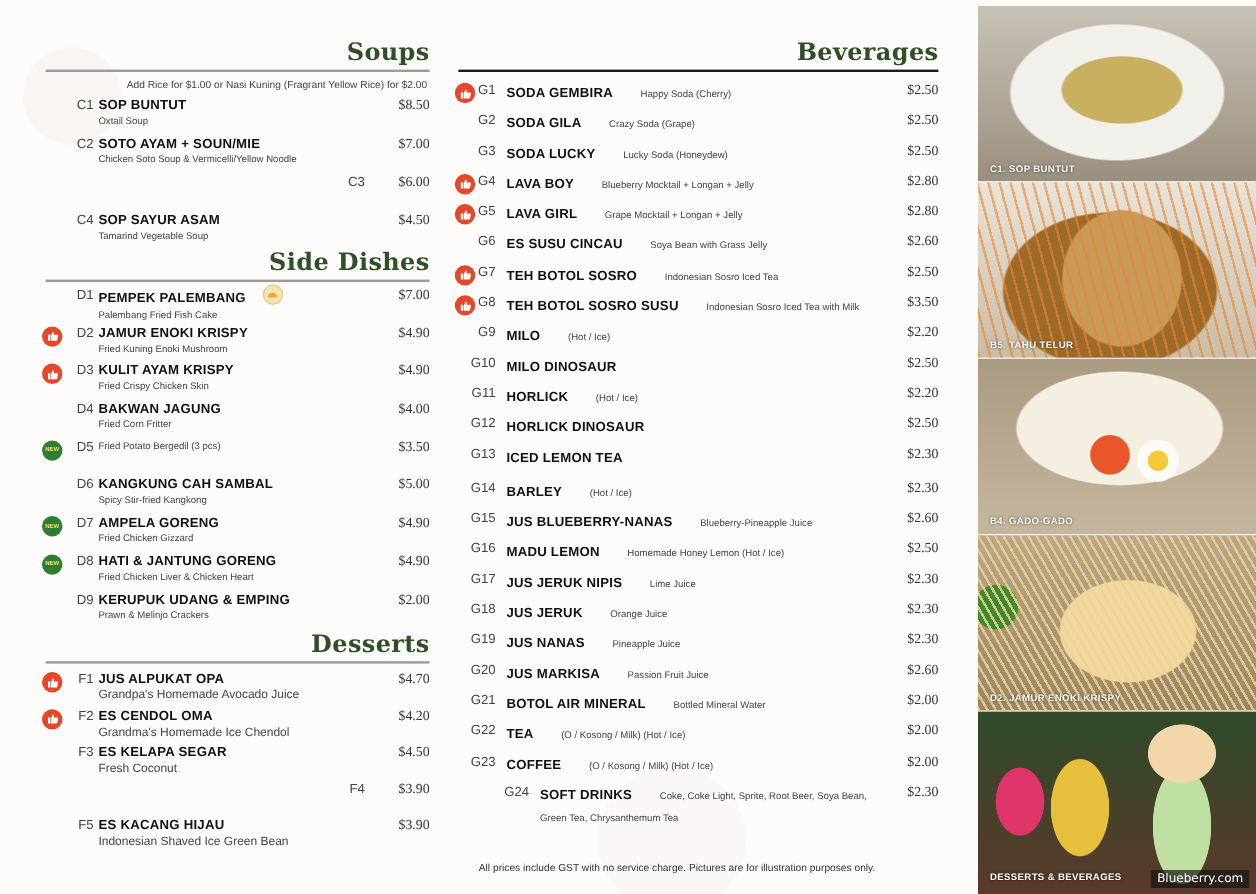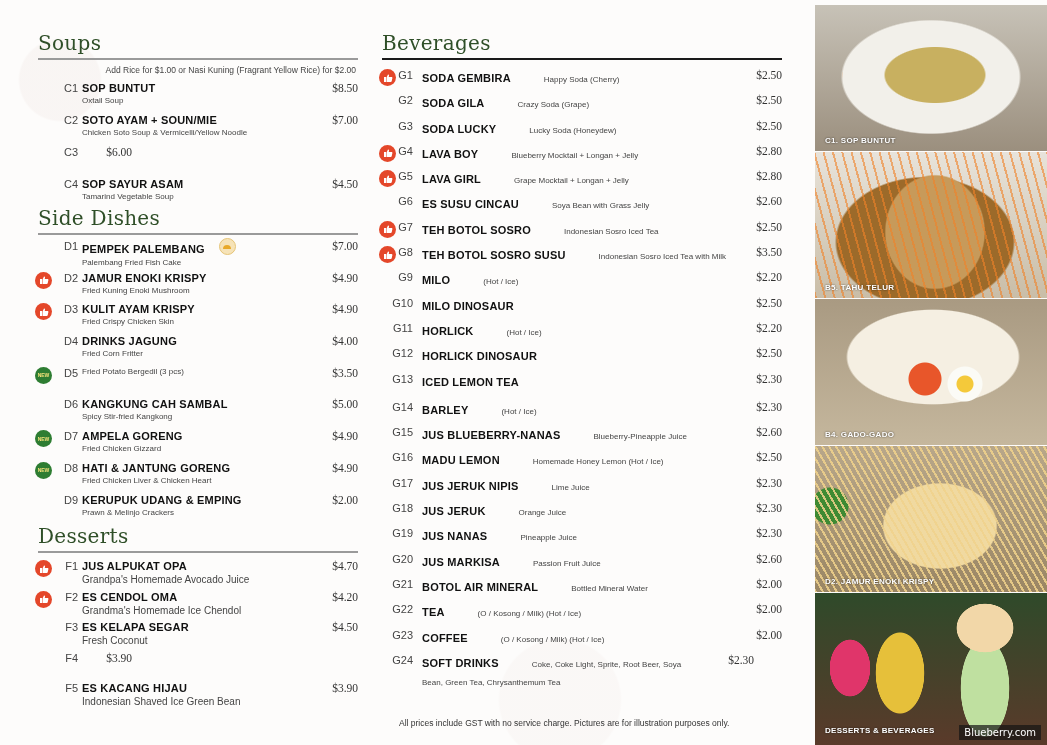--- a/index.html
+++ b/index.html
@@ -19,35 +19,36 @@
       radial-gradient(circle at 560px 700px, rgba(230,215,210,0.12) 0 60px, transparent 62px);
     pointer-events: none;
   }
 
   
   .col-left { position: absolute; left: 38px; top: 30px; width: 320px; }
   .col-mid { position: absolute; left: 382px; top: 30px; width: 400px; }
 
   .section-title {
     font-family: "DejaVu Serif", serif;
-    font-weight: normal;
+    font-weight: bold;
     color: #2f4f28;
     font-size: 20px;
+    text-align: right;
     letter-spacing: 0.3px;
     line-height: 26px;
   }
   .rule { height: 2px; background: #9a9a9a; margin-top: 2px; }
   .rule.dark { background: #1a1a1a; }
 
   .note {
     font-size: 8.5px; color: #444; text-align: right;
     margin-top: 5px; padding-right: 2px;
   }
 
-  .item { position: relative; display: flex; align-items: flex-start; }
+  .item { position: relative; display: flex; align-items: flex-start; justify-content: flex-end; }
   .item .badge {
     position: absolute; left: -3px; top: 1px;
     width: 17px; height: 17px;
   }
   .item .code {
     width: 44px; text-align: right; padding-right: 4px;
     font-size: 11px; color: #444; line-height: 14px;
   }
   .item .body { flex: 1; }
   .item .name {
@@ -62,21 +63,21 @@
   .desserts .item .desc { font-size: 10px; line-height: 13px; }
 
   .soups-list .item { height: 32px; }
   .sides-list .item { height: 31.7px; }
   .desserts-list .item { height: 30.5px; }
 
   .bev-list { margin-top: 8px; }
   .bev-list .item { height: 25.3px; align-items: flex-start; }
   .bev-list .item .code { width: 40px; padding-right: 9px; }
   .bev-list .item .name { display: inline; }
-  .bev-list .item .desc { display: inline; font-size: 8px; margin-left: 13px; padding-left: 20px; }
+  .bev-list .item .desc { display: inline; font-size: 8px; margin-left: 3px; padding-left: 20px; }
   .bev-list .item .price { width: 52px; }
 
   .badge-like {
     border-radius: 50%; background: #e4472a;
     display: flex; align-items: center; justify-content: center;
   }
   .badge-new {
     background: #2e7d32; border-radius: 50%;
     color: #f4e27a; font-size: 5px; font-weight: bold;
     display: flex; align-items: center; justify-content: center;
@@ -224,21 +225,21 @@
             <span class="code">D3</span>
             <div class="body">
               <div class="name">KULIT AYAM KRISPY</div>
               <div class="desc">Fried Crispy Chicken Skin</div>
             </div>
             <span class="price">$4.90</span>
           </div>
           <div class="item">
             <span class="code">D4</span>
             <div class="body">
-              <div class="name">DRINKS JAGUNG</div>
+              <div class="name">BAKWAN JAGUNG</div>
               <div class="desc">Fried Corn Fritter</div>
             </div>
             <span class="price">$4.00</span>
           </div>
           <div class="item">
             <span class="badge badge-new">NEW</span>
             <span class="code">D5</span>
             <div class="body">
               <div class="desc">Fried Potato Bergedil (3 pcs)</div>
             </div>

